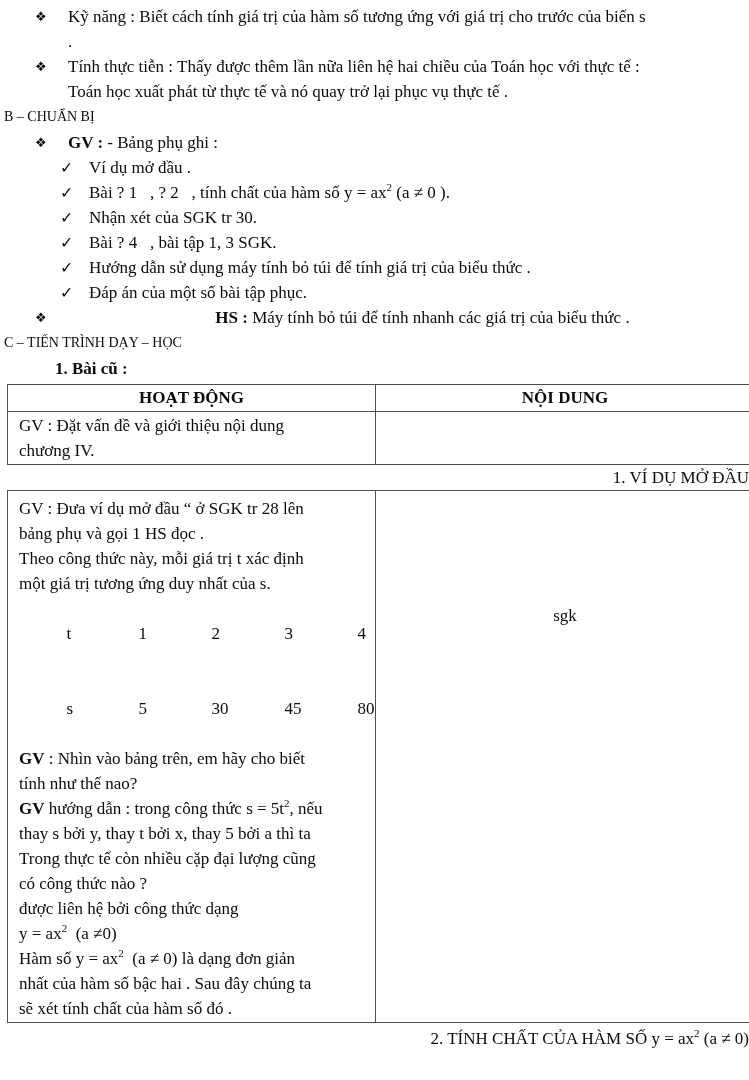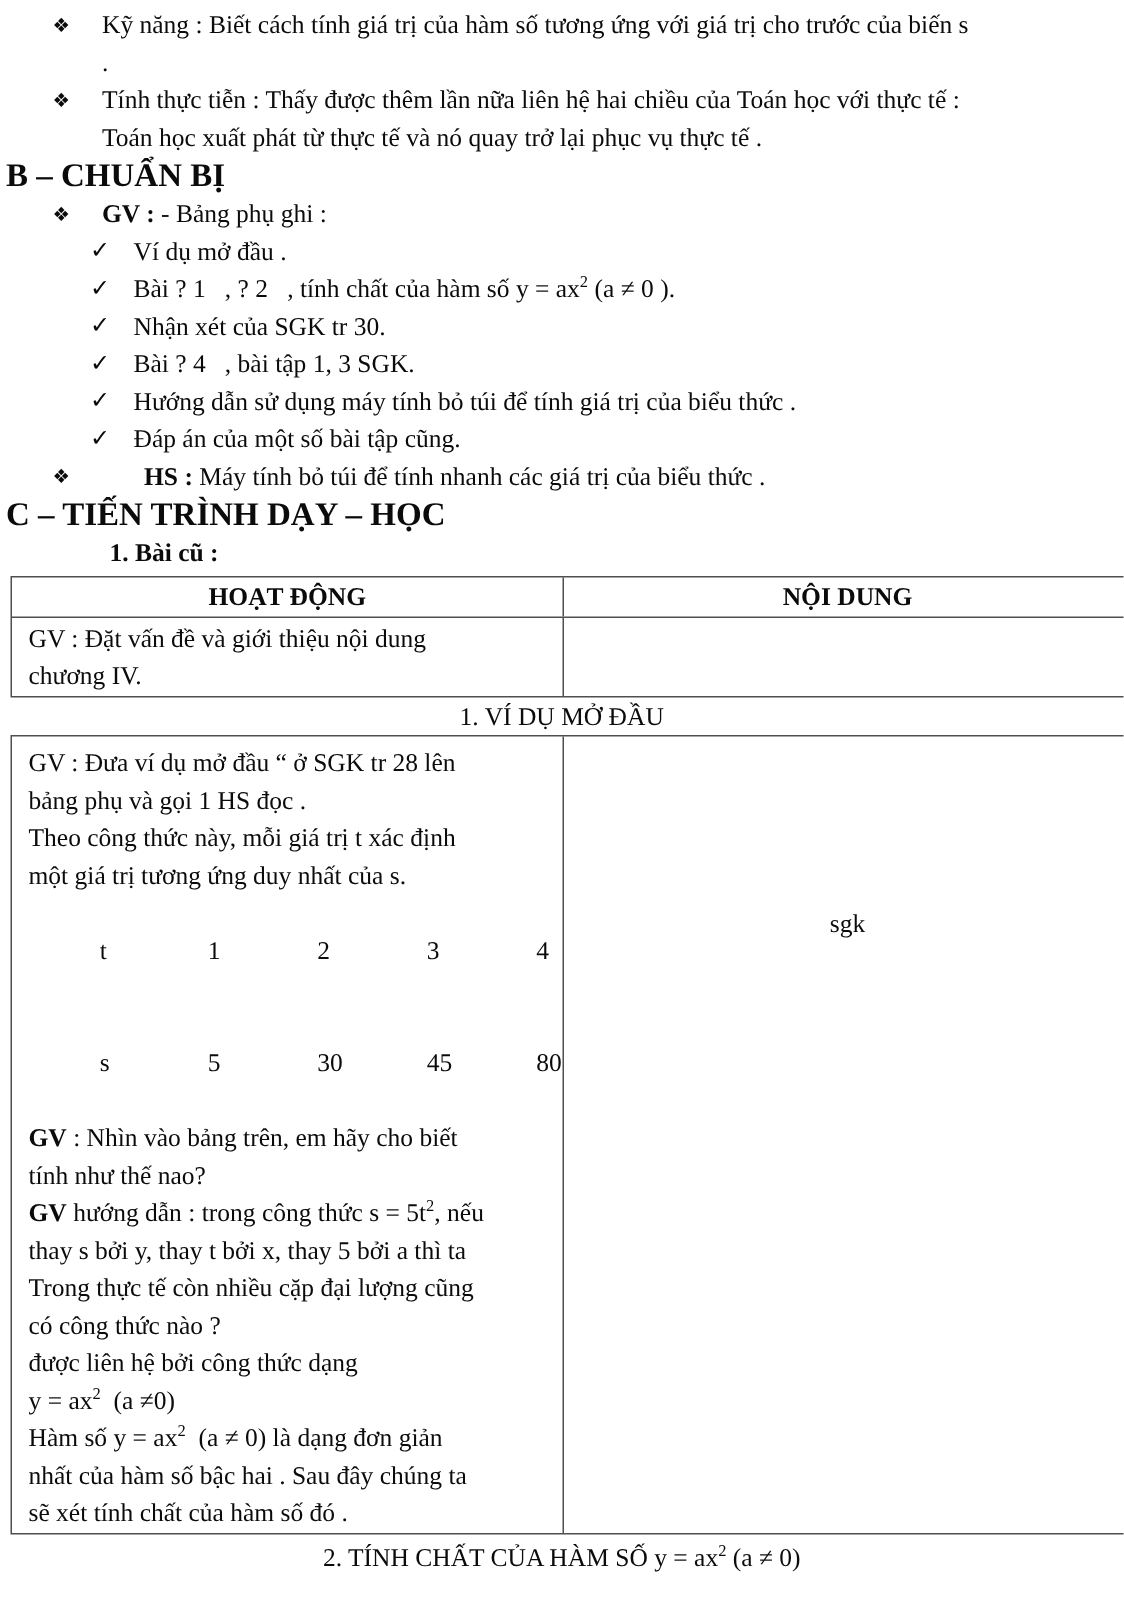--- a/index.html
+++ b/index.html
@@ -12,34 +12,34 @@
   sup { font-size:11px; line-height:0; }
   sub { font-size:11px; line-height:0; }
   b { font-weight:bold; }
 
   
   .brow { display:flex; padding-left:35px; }
   .bul  { width:33px; font-size:13px; line-height:25px; flex:none; }
   .btxt { flex:1; min-width:0; }
   .crow { display:flex; padding-left:60px; }
   .chk  { width:29px; font-size:16px; line-height:25px; flex:none; }
-  .hs-indent { padding-left:28px; }
+  .hs-indent { padding-left:28px;text-align:center; }
 
-  .h1 { font-weight:bold; font-size:22px; line-height:26px; padding-left:4px; white-space:pre; }
-  .numbered { font-weight:bold; line-height:25px; padding-left:73px; white-space:pre; }
+  .h1 { font-weight:normal; font-size:14px; line-height:26px; padding-left:4px; white-space:pre; }
+  .numbered { font-weight:bold; line-height:25px; padding-left:55px; white-space:pre; }
 
   
   .tbox { margin-left:7px; width:748px; border:1px solid #4f4f4f; }
   .first-box { margin-top:3px; }
   .trow { display:flex; align-items:stretch; }
   .cellL { width:368px; flex:none; border-right:1px solid #4f4f4f; padding:1px 0 1px 11px; overflow:hidden; }
   .cellR { flex:1; min-width:0; }
   .thead { border-bottom:1px solid #4f4f4f; }
   .thead .hcell { font-weight:bold; text-align:center; line-height:26px; padding:0; }
-  .section-title { text-align:center; line-height:25px; white-space:pre; }
+  .section-title { text-align:right; line-height:25px; white-space:pre; }
   .title2 { line-height:31px; }
 
   .box2 .cellL { padding-top:5px; }
   .sgk-cell { padding-top:112px; text-align:center; }
 
   
   .tsrow .tsl { display:inline-block; width:77px; padding-left:5px; }
   .tsrow .tsc { display:inline-block; width:73px; }
 </style>
 </head>
@@ -92,21 +92,21 @@
       <span class="ln">Bài ? 4   , bài tập 1, 3 SGK.</span>
     </div>
 
     <div class="crow">
       <span class="chk">✓</span>
       <span class="ln">Hướng dẫn sử dụng máy tính bỏ túi để tính giá trị của biểu thức .</span>
     </div>
 
     <div class="crow">
       <span class="chk">✓</span>
-      <span class="ln">Đáp án của một số bài tập cũng.</span>
+      <span class="ln">Đáp án của một số bài tập phục.</span>
     </div>
 
     <div class="brow">
       <span class="bul">❖</span>
       <div class="btxt ln hs-indent"><b class="pre">HS :</b><span class="pre"> Máy tính bỏ túi để tính nhanh các giá trị của biểu thức .</span></div>
     </div>
 
     <div class="h1">C – TIẾN TRÌNH DẠY – HỌC</div>
 
     <div class="numbered">1. Bài cũ :</div>

